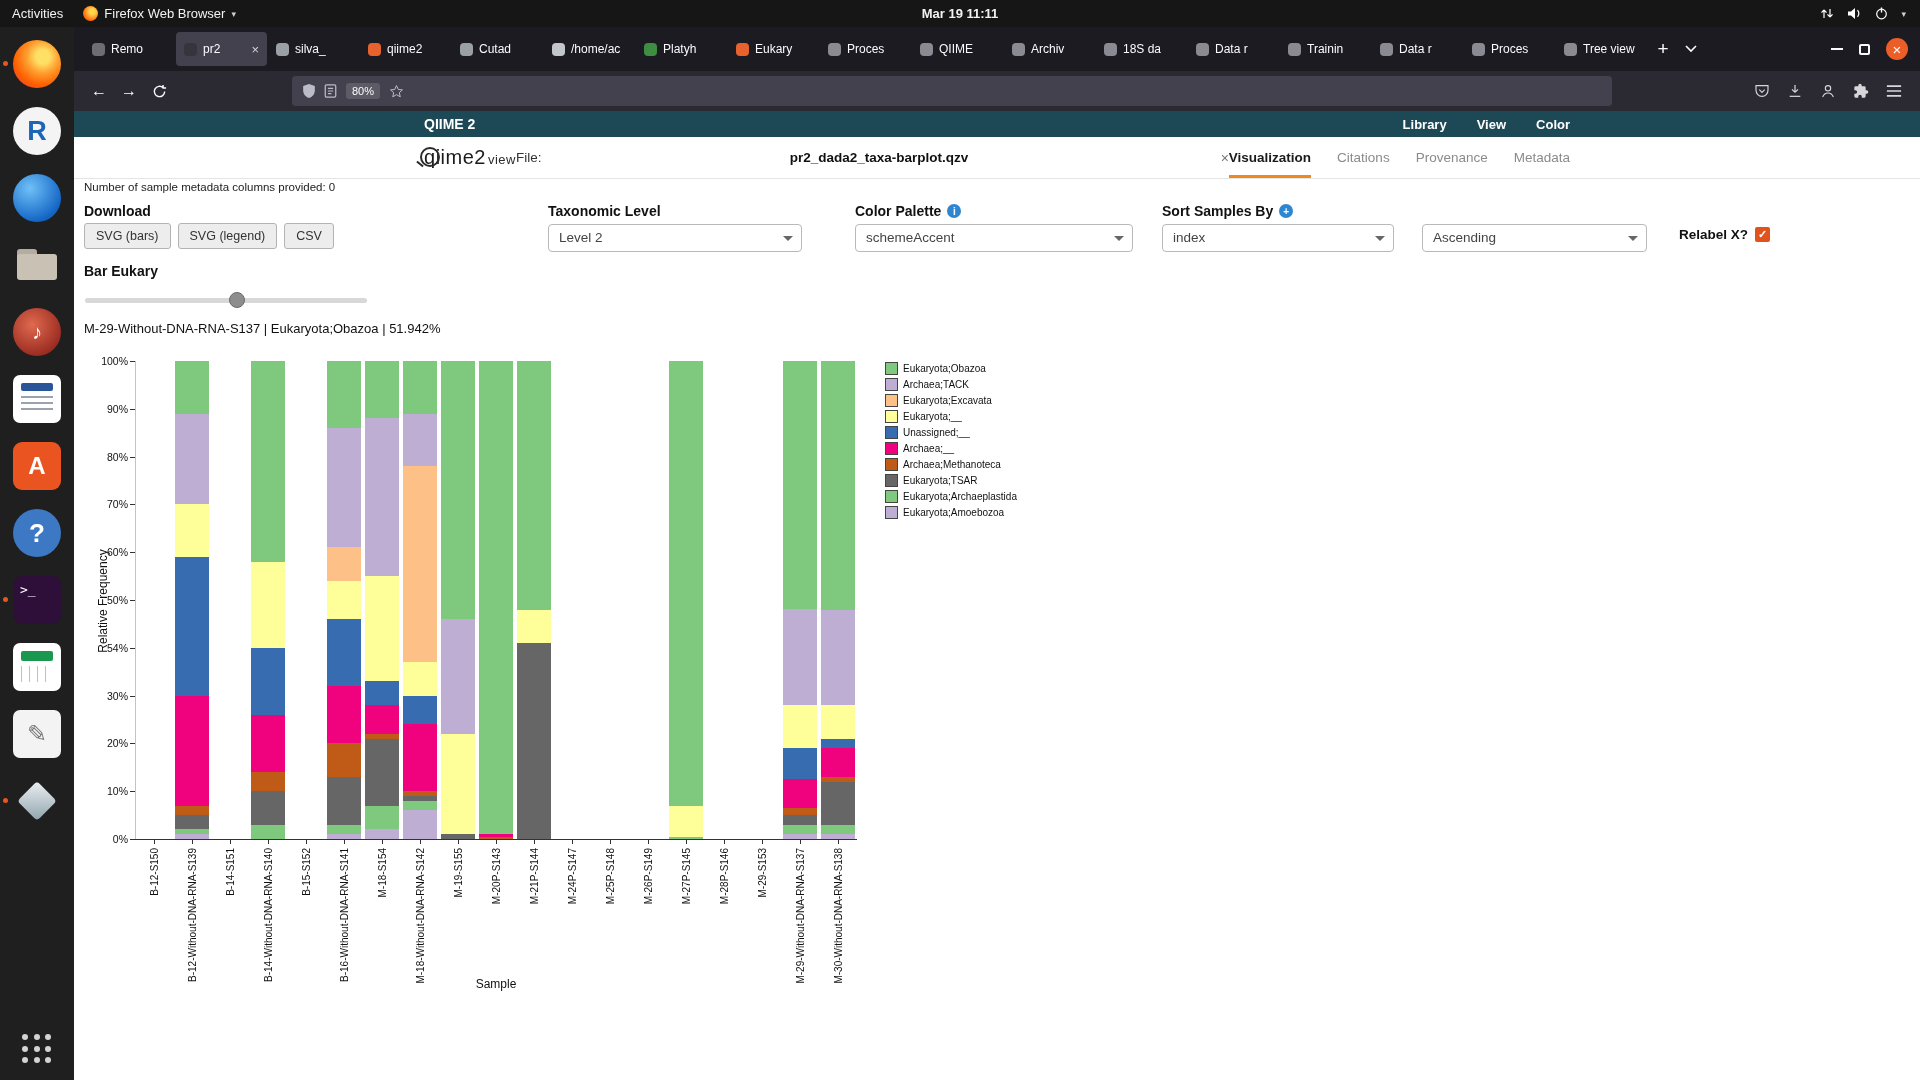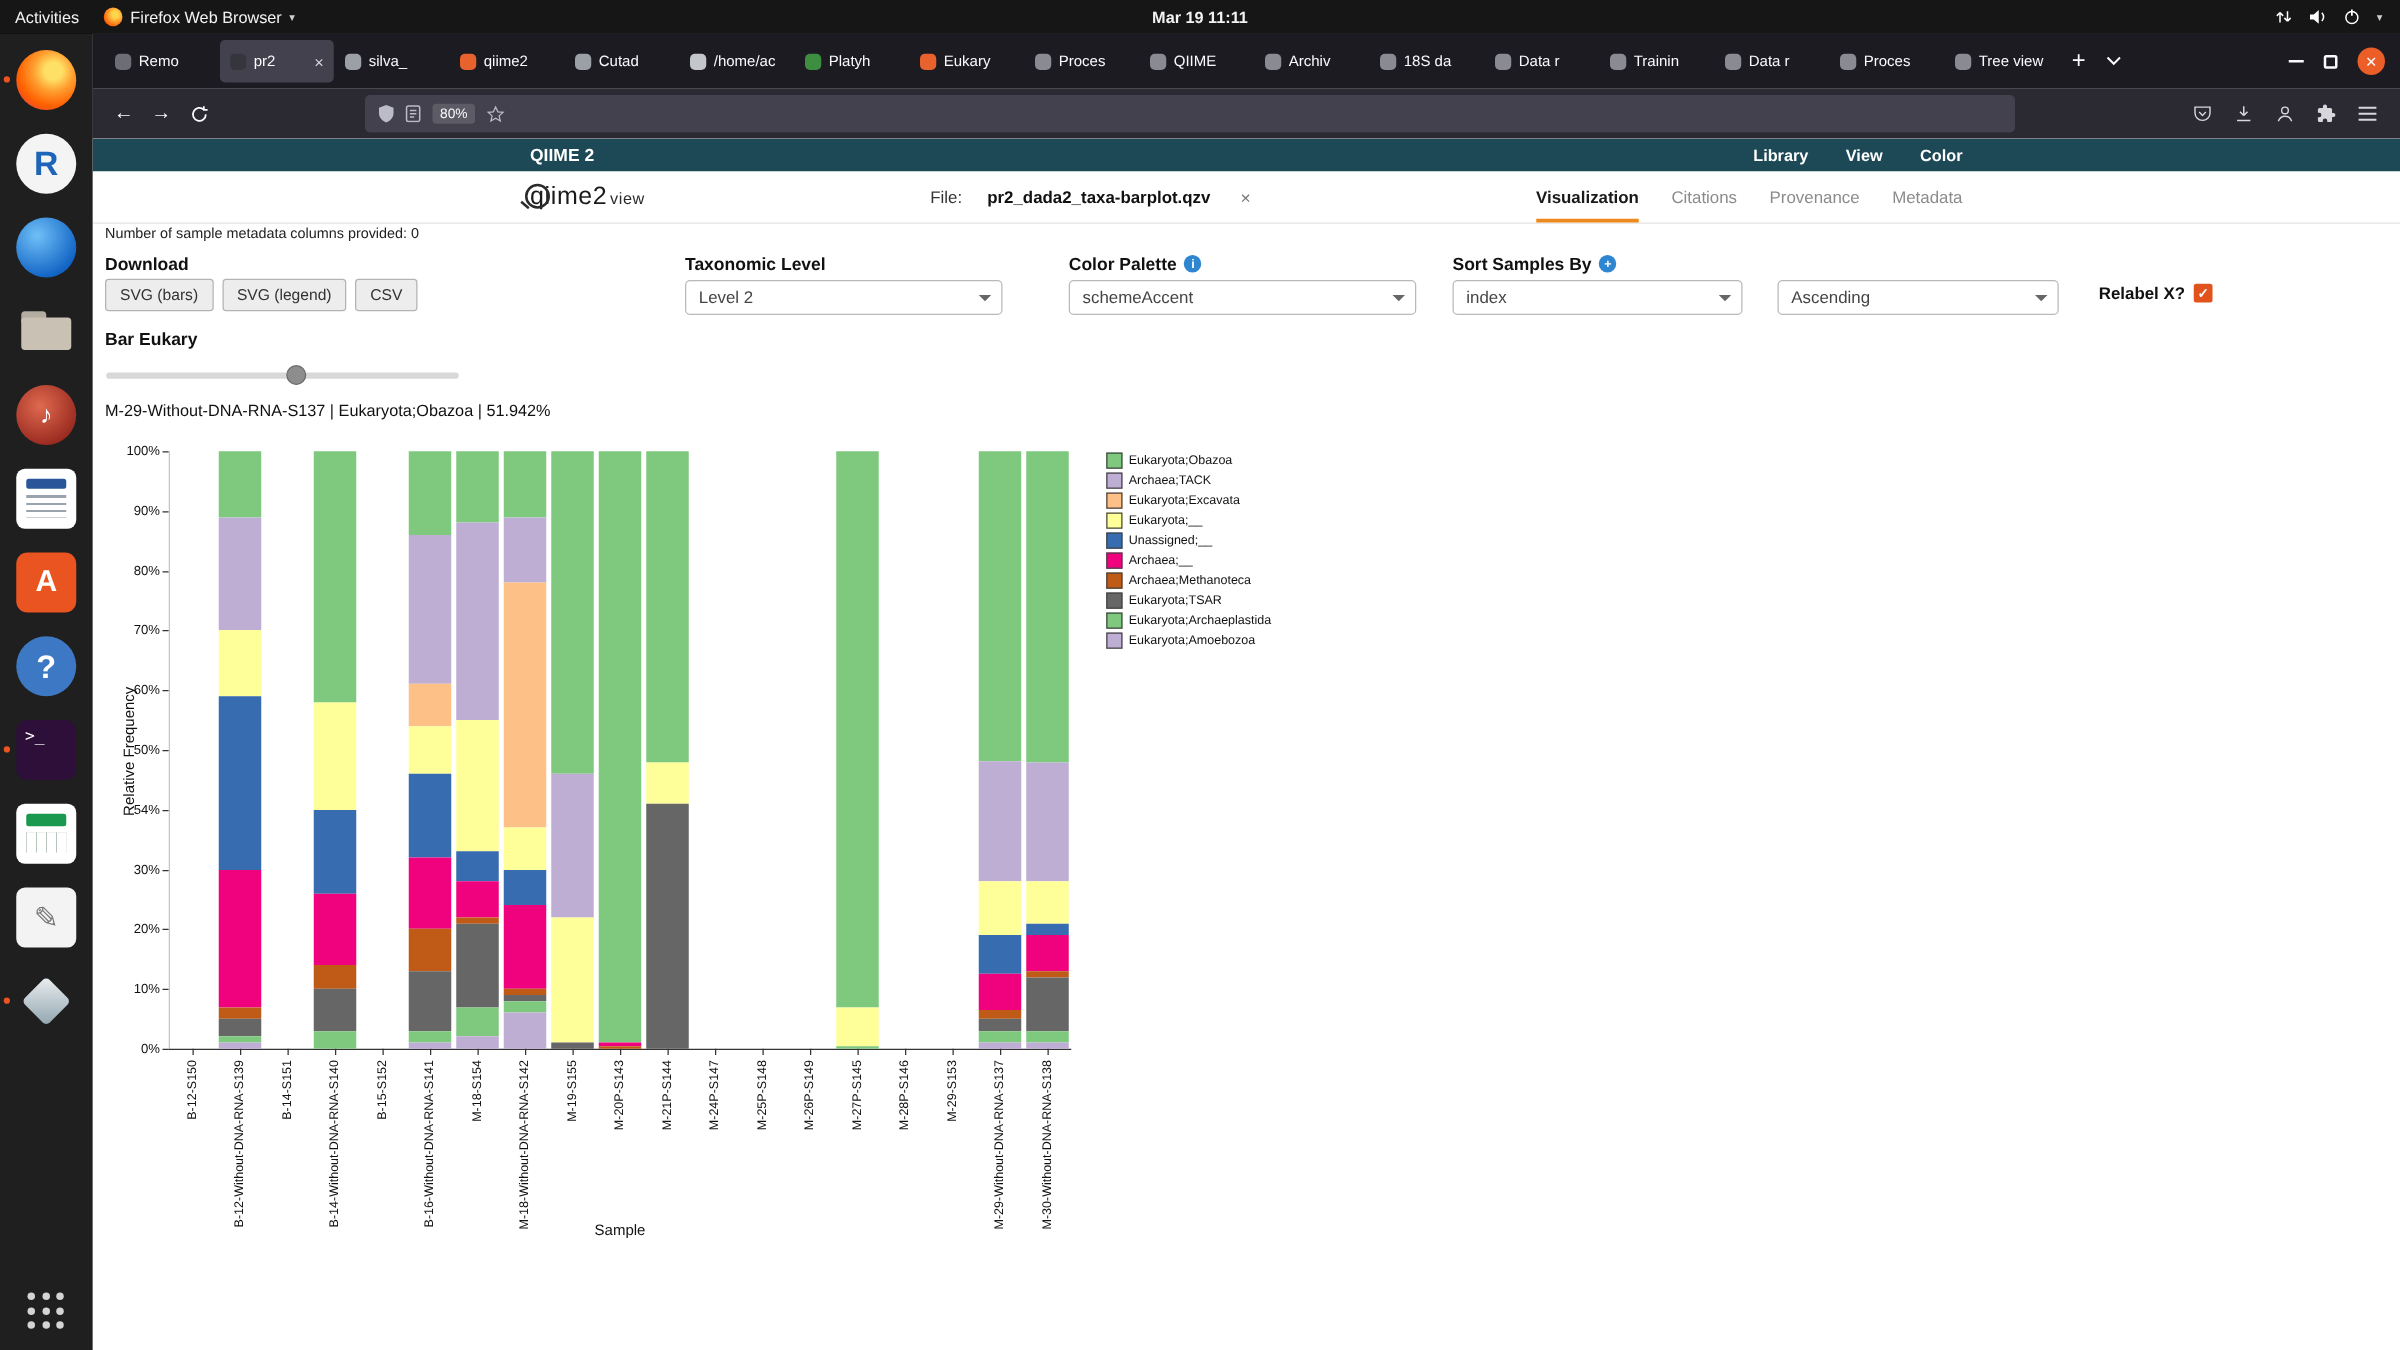--- a/index.html
+++ b/index.html
@@ -103,21 +103,21 @@
 
   .file-bar { height:42px; border-bottom:1px solid #e4e4e4; }
   .fbc { width:1146px; margin:0 auto; display:flex; align-items:center; height:100%; }
   .logo { font-size:20px; color:#1a1a1a; display:flex; align-items:baseline; letter-spacing:.5px; }
   .logo-q { position:relative; display:inline-block; }
   .logo-q::before { content:""; position:absolute; left:-4px; top:1px; width:16px; height:16px;
                     border:2px solid #2b2b2b; border-radius:50%; }
   .logo-q::after { content:""; position:absolute; left:-8px; top:17px; width:8px; height:2px;
                    background:#2b2b2b; transform:rotate(40deg); }
   .logo-view { font-size:13px; color:#2b2b2b; margin-left:2px; }
-  .fb-file { flex:1; display:flex; justify-content:center; align-items:center; gap:20px; font-size:13.5px; color:#333; }
+  .fb-file { flex:1; display:flex; justify-content:space-between; align-items:center; gap:20px; font-size:13.5px; color:#333; }
   .fb-filename { font-weight:bold; color:#111; }
   .fb-close { color:#777; font-size:14px; margin-left:4px; }
   .fb-tabs { display:flex; gap:26px; height:100%; align-items:center; }
   .fbtab { color:#8b8b8b; font-size:13.5px; height:100%; display:flex; align-items:center;
            border-bottom:3px solid transparent; padding-top:3px; cursor:default; }
   .fbtab.active { color:#1a1a1a; font-weight:bold; border-bottom-color:#ee8a1d; }
 
   .content { position:relative; height:900px; }
   .content > div { position:absolute; }
   .meta-note { left:10px; top:2px; font-size:11.5px; color:#222; }

